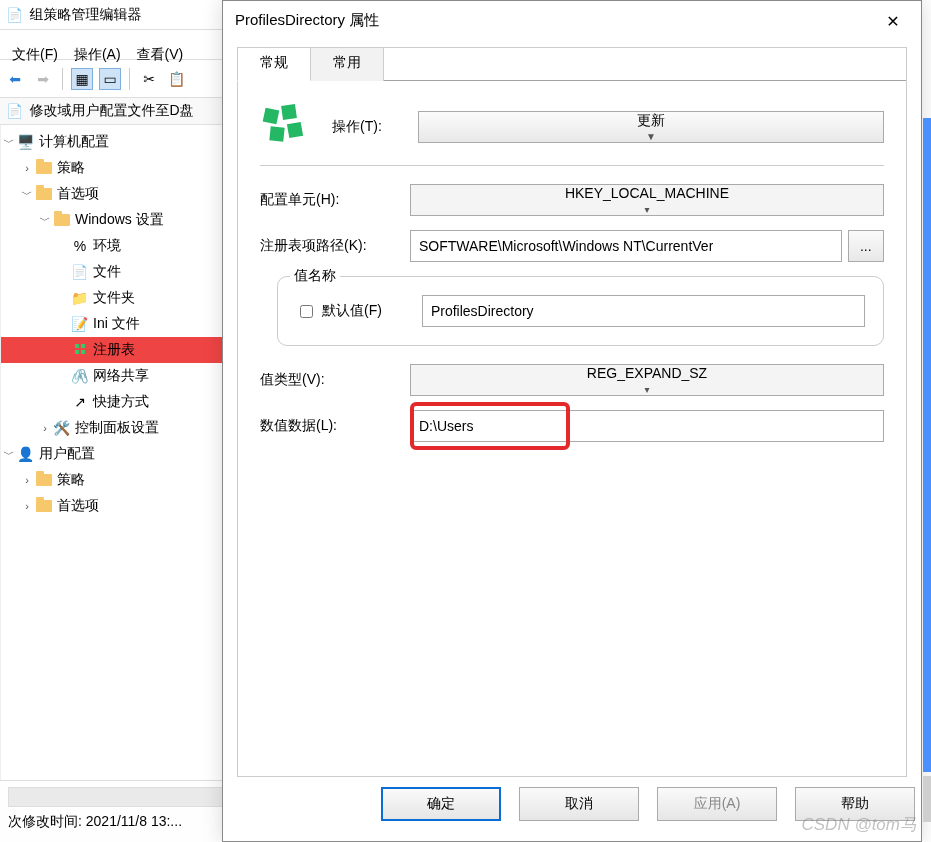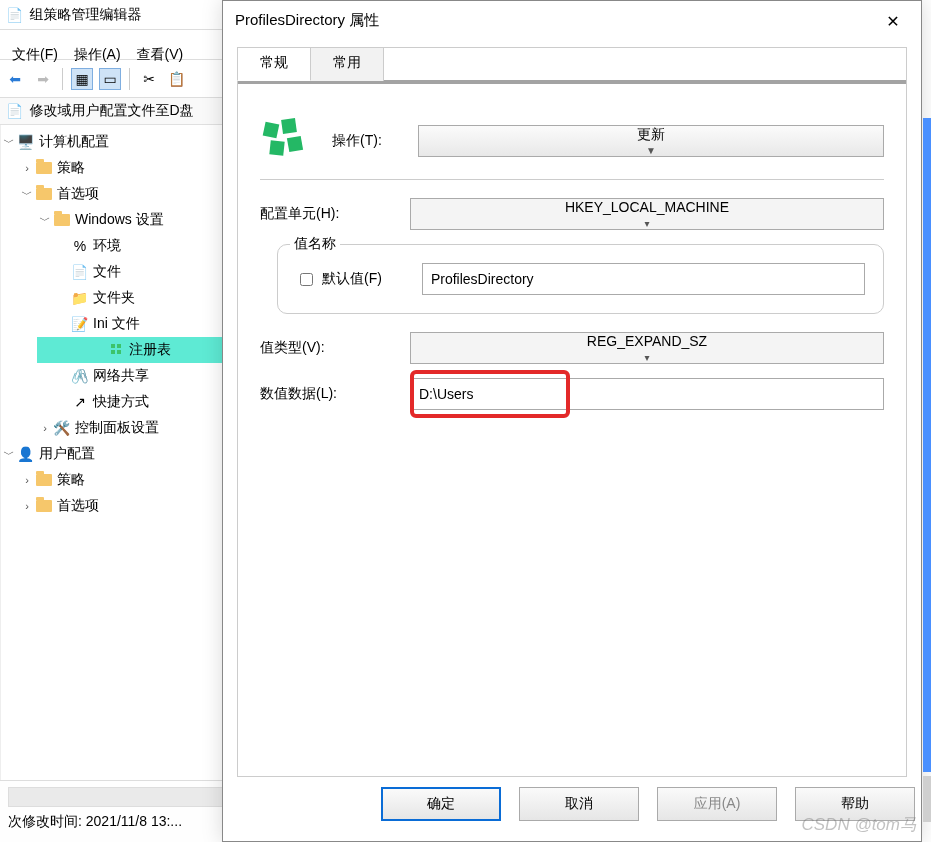--- a/index.html
+++ b/index.html
@@ -9,36 +9,36 @@
   .title-bar .icon{margin-right:6px;}
   .menu-bar{height:30px;display:flex;align-items:center;padding:0 4px;border-bottom:1px solid #ddd;}
   .menu-bar span{padding:4px 8px;margin-top:20px;}
   .toolbar{height:38px;display:flex;align-items:center;padding:0 4px;border-bottom:1px solid #ddd;gap:6px;}
   .toolbar .tb-btn{width:22px;height:22px;display:flex;align-items:center;justify-content:center;font-size:14px;}
   .toolbar .sep{width:1px;height:22px;background:#ccc;margin:0 2px;}
   .tree{padding:4px 0;height:682px;overflow:auto;border-left:1px solid #eee;}
   .tree-header{background:#f9f9f9;padding:4px 6px;border-bottom:1px solid #e0e0e0;display:flex;align-items:center;}
   .tree-header .icon{margin-right:6px;}
   .tree-row{display:flex;align-items:center;height:26px;padding-right:6px;white-space:nowrap;}
-  .tree-row.selected{background:#5eead4;margin-left:36px;}
+  .tree-row.selected{background:#ef4444;}
   .exp{width:16px;text-align:center;font-size:11px;color:#555;cursor:pointer;}
   .exp.blank{color:transparent;}
   .tree-icon{width:18px;height:18px;margin-right:4px;display:flex;align-items:center;justify-content:center;font-size:14px;}
   .ind{width:18px;display:inline-block;}
   .status-area{position:absolute;bottom:0;left:0;height:62px;width:275px;border-top:1px solid #ddd;padding:6px 8px;background:#fefefe;}
   .status-top{background:#eaeaea;height:20px;margin-bottom:6px;border:1px solid #ddd;border-right:none;width:260px;}
   .dialog{position:absolute;top:0;left:222px;width:700px;height:842px;background:#fff;border:1px solid #888;box-shadow:0 0 20px rgba(0,0,0,.15);}
   .dlg-title{height:38px;display:flex;align-items:center;padding:0 12px;font-size:15px;position:relative;}
   .dlg-close{position:absolute;right:8px;top:6px;width:40px;height:28px;display:flex;align-items:center;justify-content:center;font-size:16px;cursor:pointer;}
   .dlg-body{border:1px solid #ccc;margin:8px 14px 0 14px;height:730px;background:#fff;position:relative;}
   .tab-strip{display:flex;height:34px;margin-top:-1px;}
   .tab{padding:6px 22px;border:1px solid #ccc;border-bottom:none;background:#fff;margin-left:-1px;position:relative;}
   .tab.active{background:#fff;z-index:2;border-bottom:1px solid #fff;}
   .tab.inactive{background:#f2f2f2;}
-  .tab-content{padding:33px 22px;border-top:4px solid #a3a3a3;margin-top:-1px;height:694px;}
+  .tab-content{padding:22px 22px;border-top:1px solid #a3a3a3;margin-top:-1px;height:694px;}
   .form-row{display:flex;align-items:center;margin-bottom:14px;}
   .form-row .label{width:150px;}
   .form-row .field{flex:1;}
   .dropdown,.textfield{height:32px;width:100%;border:1px solid #aaa;background:#fff;display:flex;align-items:center;padding:0 8px;position:relative;}
   .dropdown{background:linear-gradient(#fbfbfb,#e8e8e8);justify-content:space-between;flex-direction:column;}
   .dropdown .chev{color:#555;font-size:10px;}
   .disabled-input{background:#f4f4f4;}
   .big-icon{width:48px;height:48px;margin-right:24px;}
   .hr{border:none;border-top:1px solid #ccc;margin:6px 0 18px 0;}
   .fieldset{border:1px solid #ccc;border-radius:10px;padding:18px;position:relative;margin-bottom:18px;margin-left:17px;}
@@ -242,20 +242,31 @@
         </div>
       </div>
       <hr class="hr">
       <div class="form-row">
         <span class="label">配置单元(H):</span>
         <div class="dropdown field disabled-input">
           <span>HKEY_LOCAL_MACHINE</span>
           <span class="chev">▾</span>
         </div>
       </div>
+      <div class="form-row">
+        <span class="label">注册表项路径(K):</span>
+        <div class="field path-row">
+          <div class="textfield">
+            <span style="overflow:hidden;text-overflow:ellipsis;white-space:nowrap">SOFTWARE\Microsoft\Windows NT\CurrentVer</span>
+          </div>
+          <div class="small-btn">
+            <span>...</span>
+          </div>
+        </div>
+      </div>
 
       <div class="fieldset">
         <span class="legend">值名称</span>
         <div style="display:flex;align-items:center;gap:40px">
           <label class="checkbox-row">
             <input type="checkbox" style="">
             <span>默认值(F)</span>
           </label>
           <div class="textfield" style="flex:1">
             <span>ProfilesDirectory</span>

